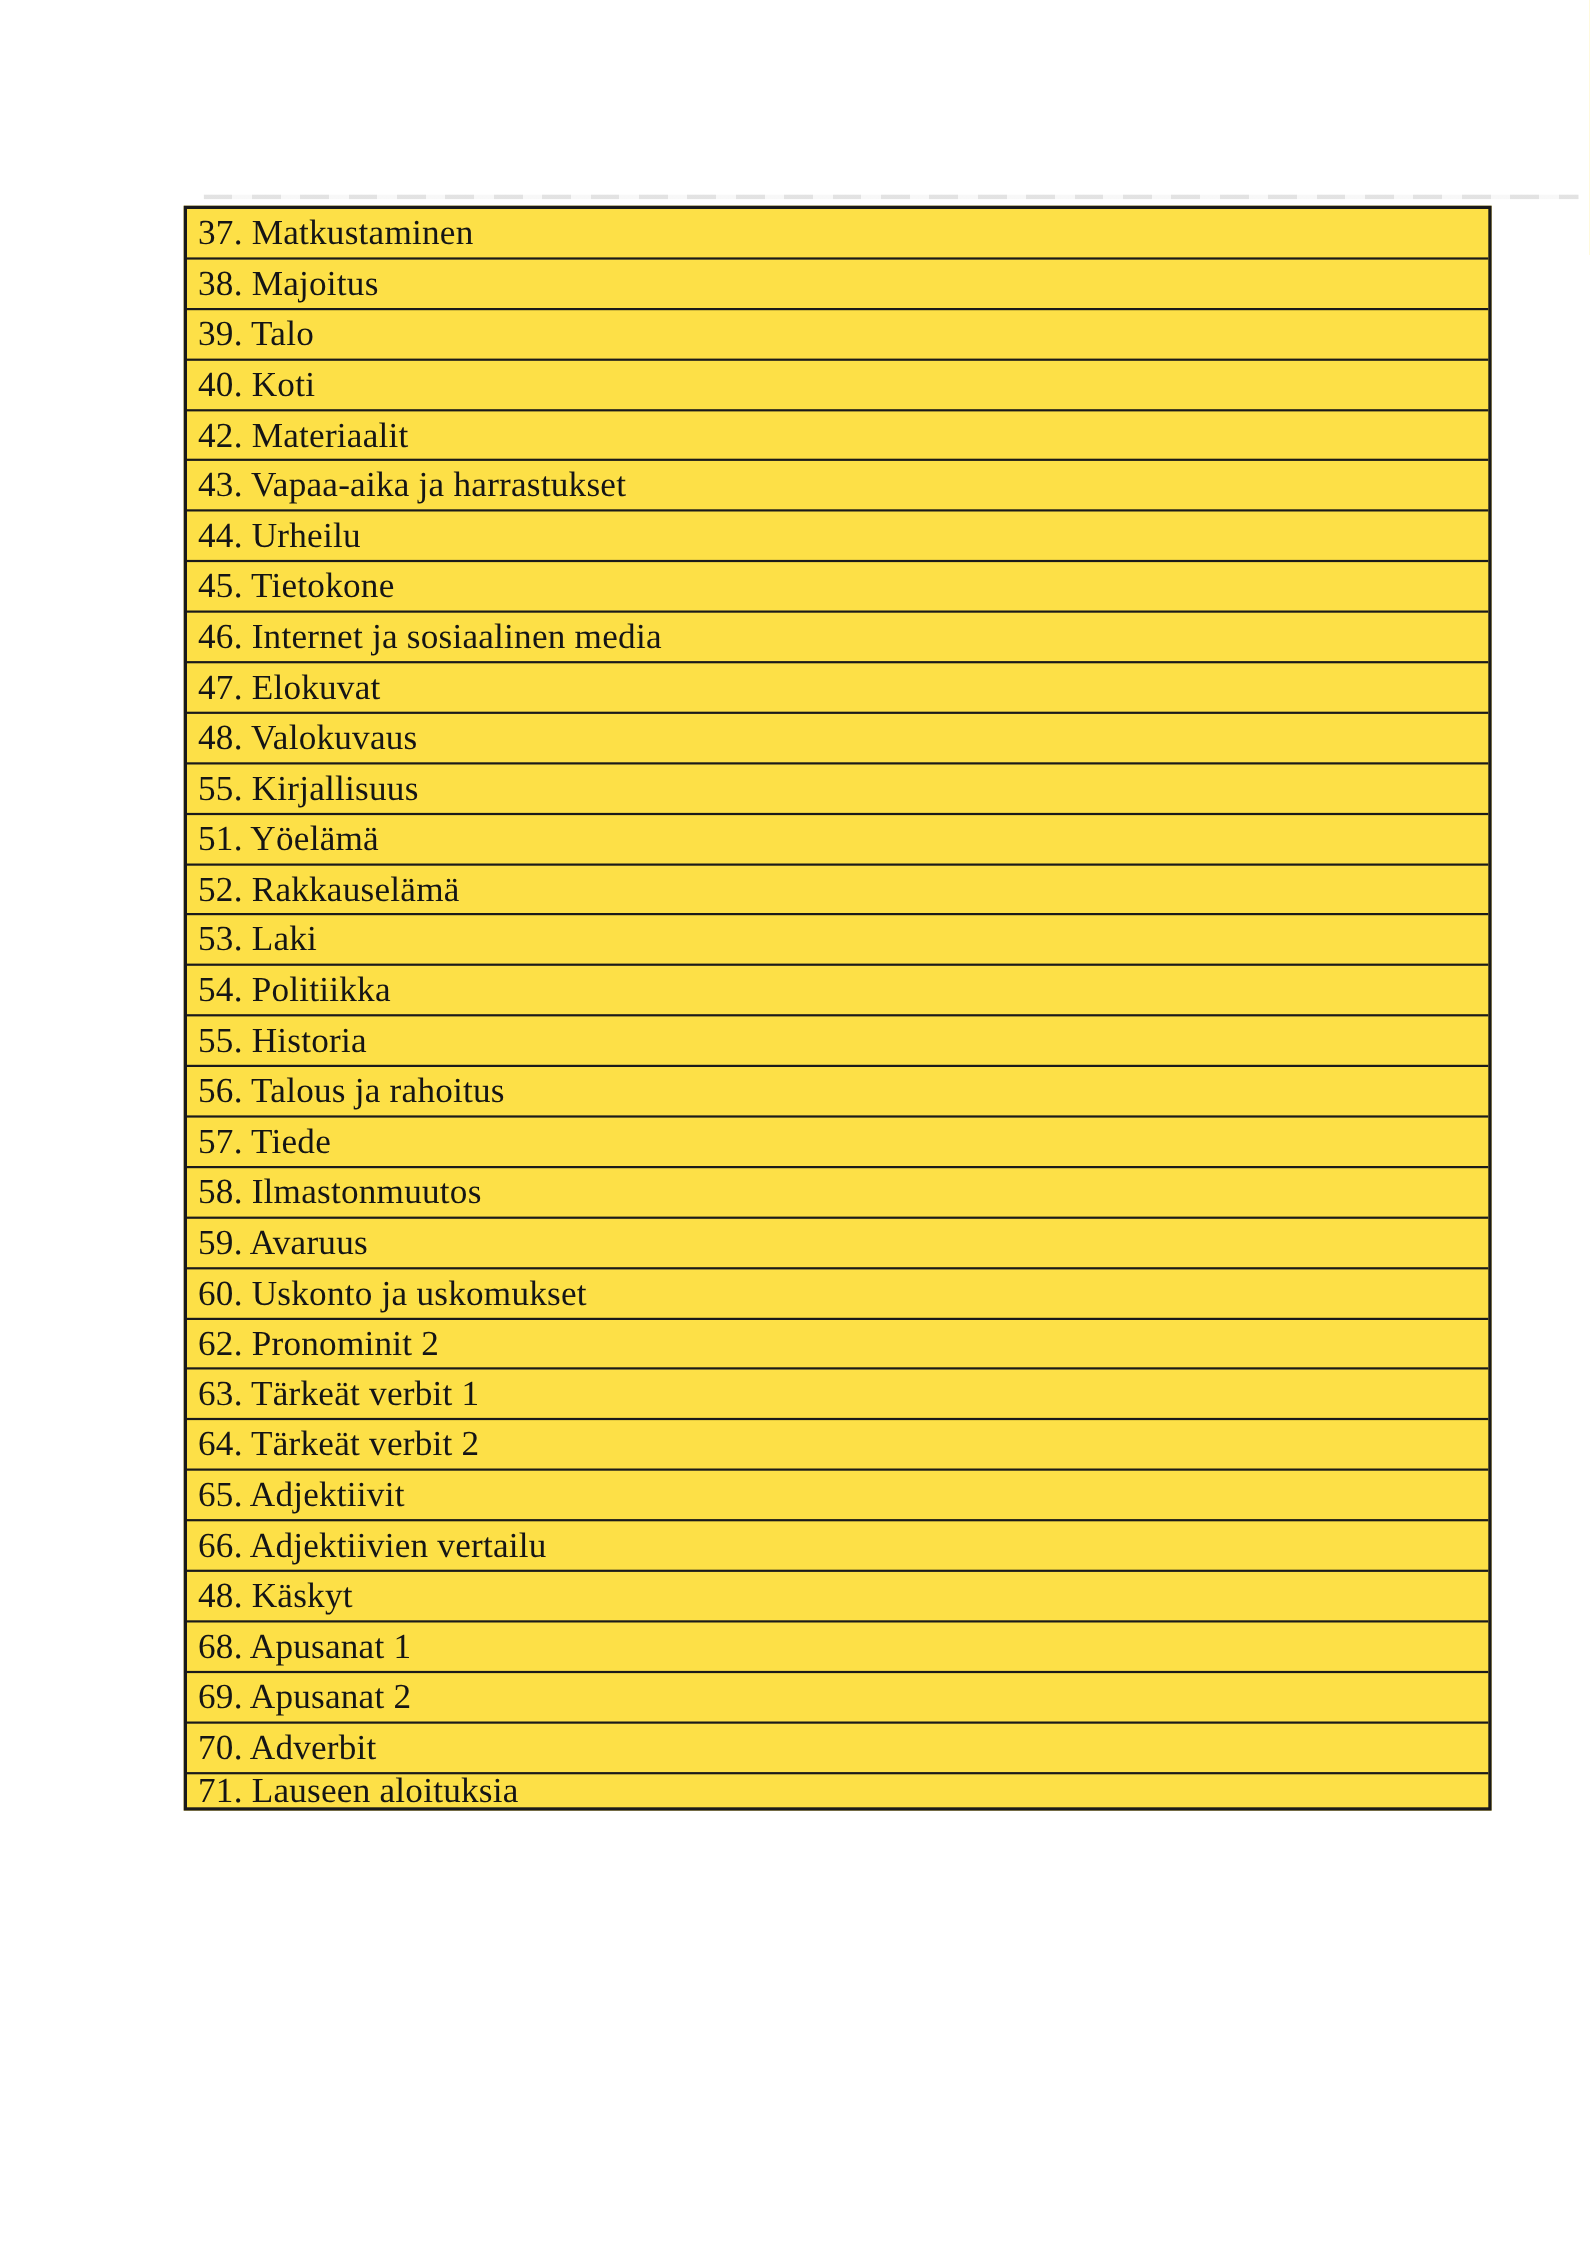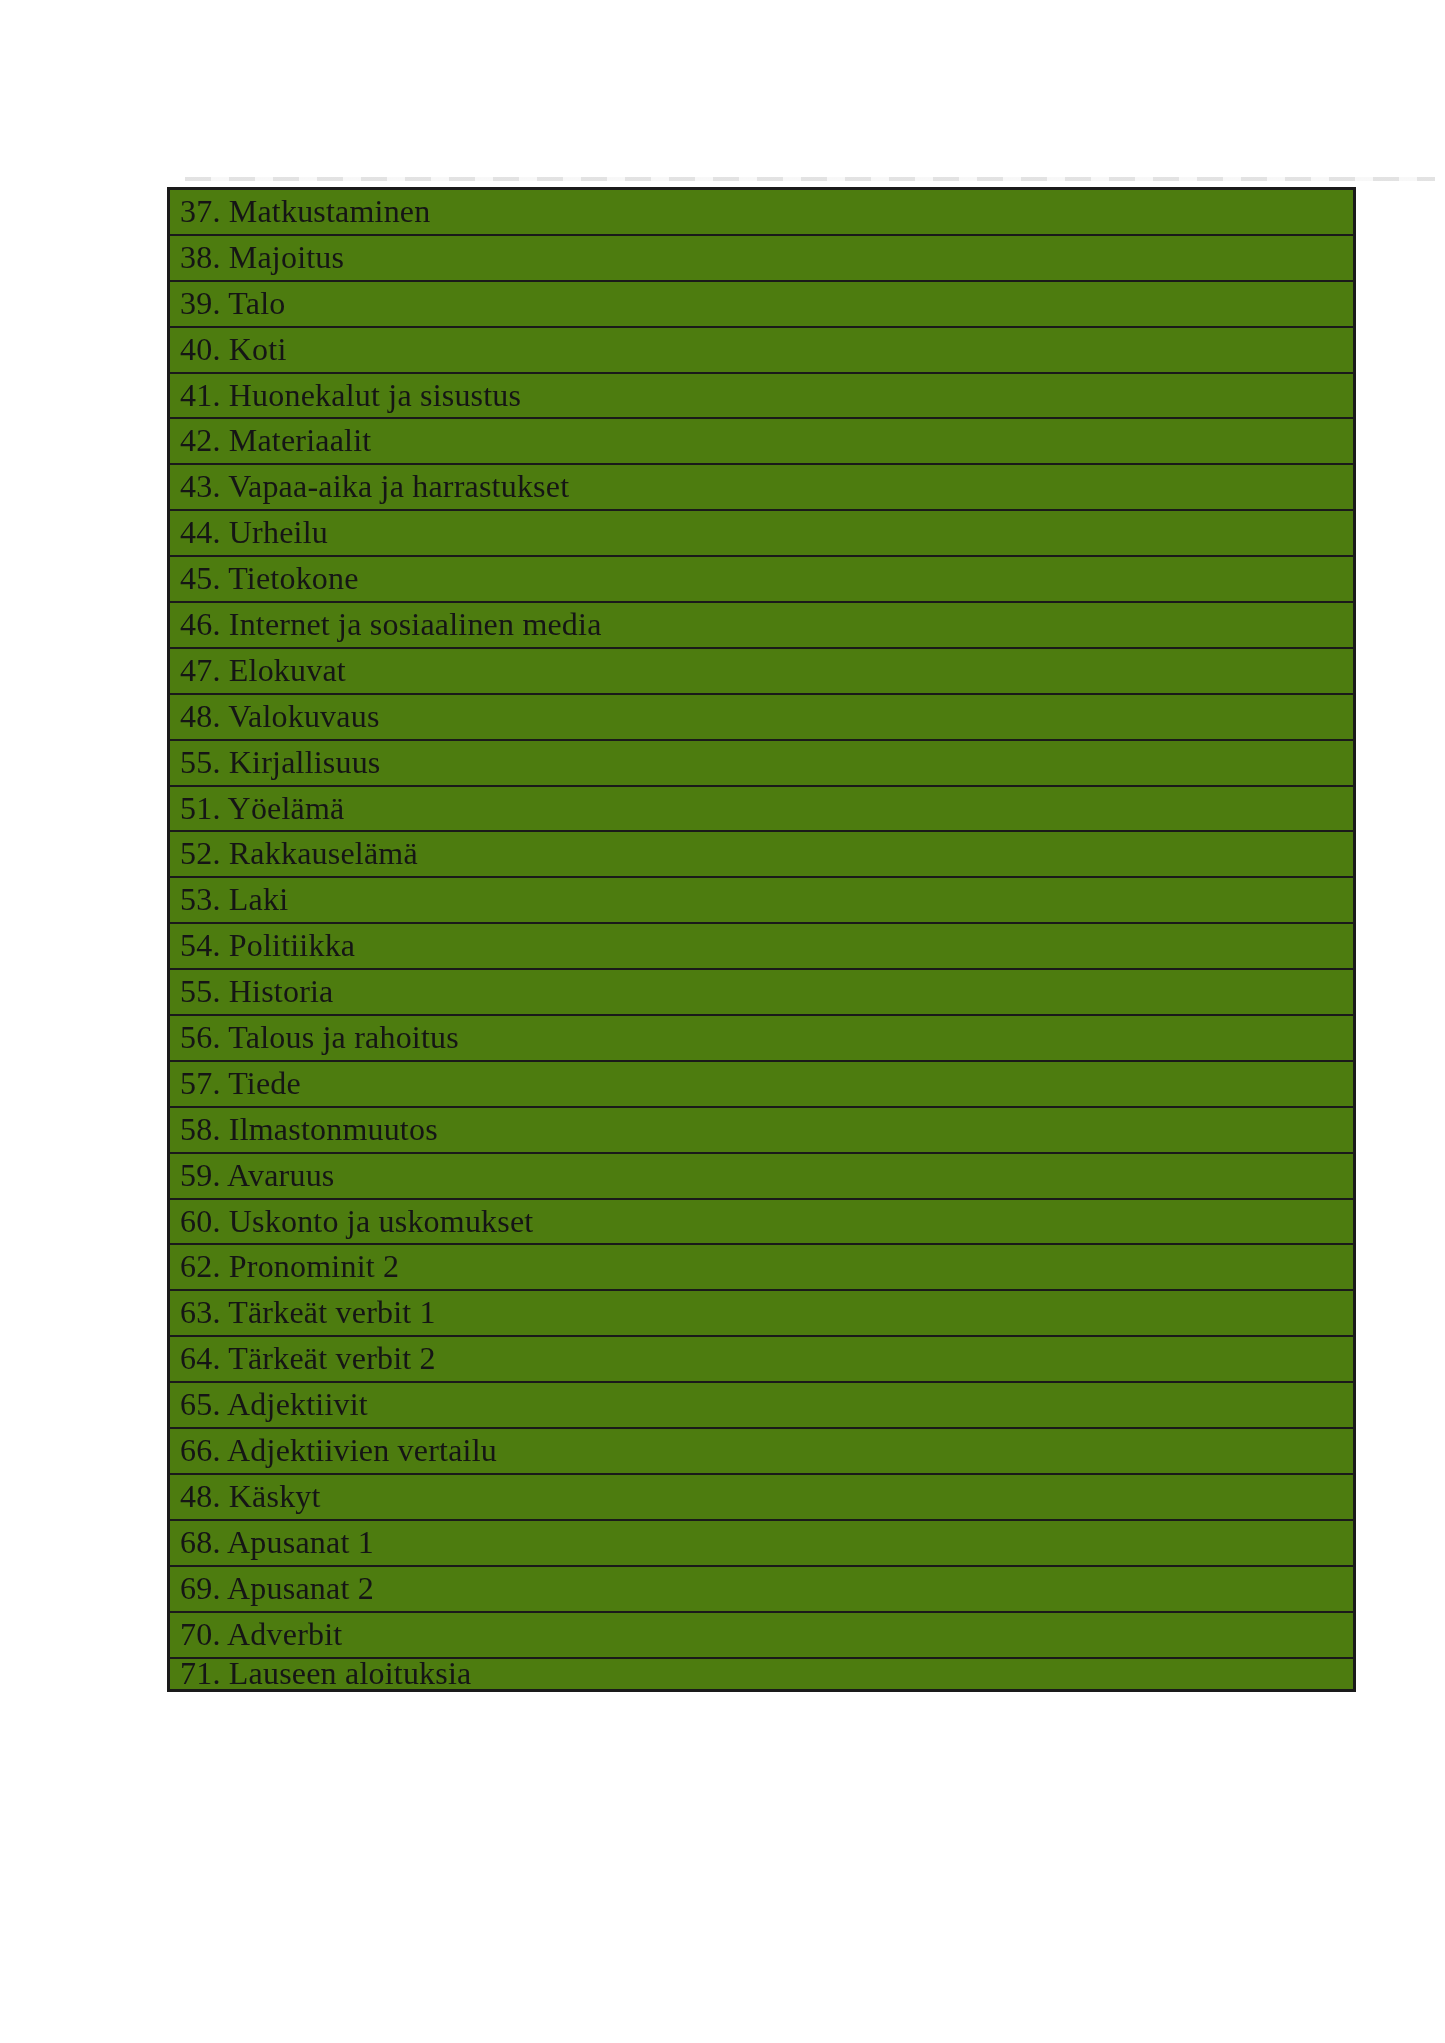--- a/index.html
+++ b/index.html
@@ -29,21 +29,21 @@
     );
     opacity: 0.75;
   }
   .toc-table {
     position: absolute;
     left: 167px;
     top: 187px;
     width: 1189px;
     box-sizing: border-box;
     border: 3px solid #1a1a1a;
-    background: #4d7c0f;
+    background: #fde047;
   }
   .toc-row {
     box-sizing: border-box;
     height: 45.9px;
     border-bottom: 2.8px solid #1a1a1a;
     display: flex;
     align-items: center;
     padding-left: 10px;
     padding-bottom: 2px;
     font-size: 32px;
@@ -62,21 +62,20 @@
 </head>
 <body>
 
 <div class="page">
   <div class="scan-artifact-line"></div>
   <div class="toc-table">
     <div class="toc-row">37. Matkustaminen</div>
     <div class="toc-row">38. Majoitus</div>
     <div class="toc-row">39. Talo</div>
     <div class="toc-row">40. Koti</div>
-    <div class="toc-row">41. Huonekalut ja sisustus</div>
     <div class="toc-row">42. Materiaalit</div>
     <div class="toc-row">43. Vapaa-aika ja harrastukset</div>
     <div class="toc-row">44. Urheilu</div>
     <div class="toc-row">45. Tietokone</div>
     <div class="toc-row">46. Internet ja sosiaalinen media</div>
     <div class="toc-row">47. Elokuvat</div>
     <div class="toc-row">48. Valokuvaus</div>
     <div class="toc-row">55. Kirjallisuus</div>
     <div class="toc-row">51. Yöelämä</div>
     <div class="toc-row">52. Rakkauselämä</div>

